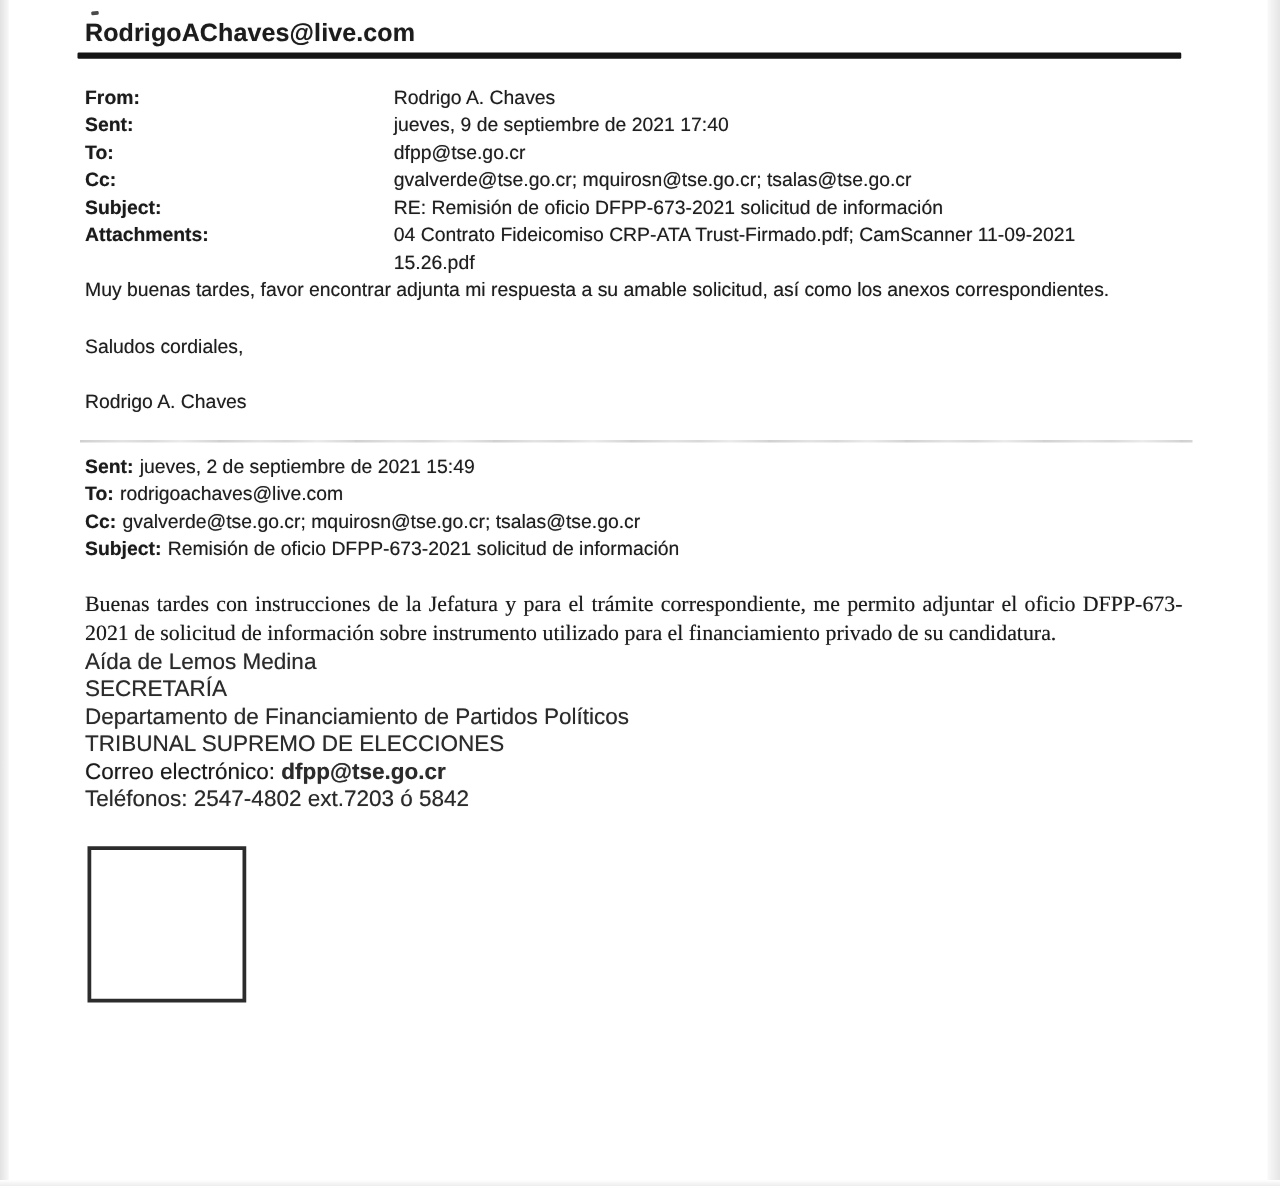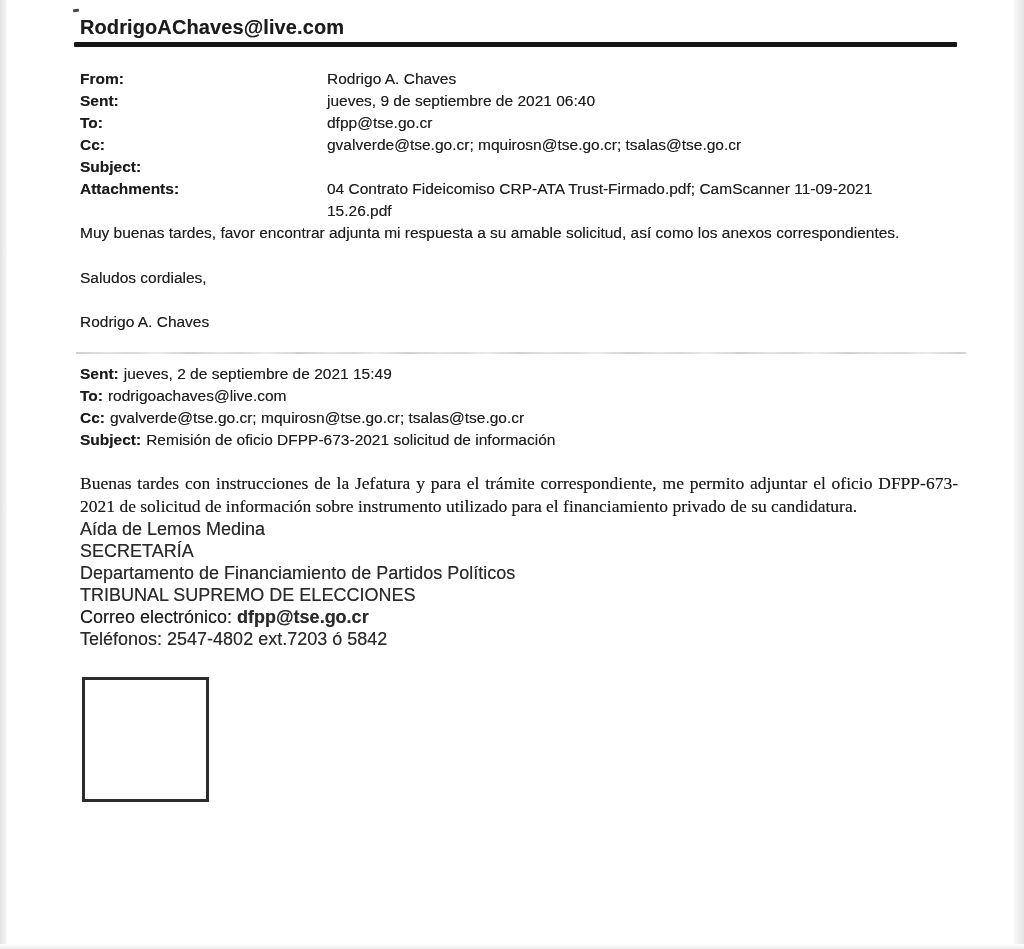--- a/index.html
+++ b/index.html
@@ -33,21 +33,21 @@
   .scan-edge-bottom {
     position: absolute; left: 0; bottom: 0; width: 100%; height: 5px;
     background: linear-gradient(to top, #ececec, #ffffff);
   }
   .ink-dot {
     position: absolute; left: 73px; top: 9px; width: 6px; height: 3px;
     background: #4a4a4a; border-radius: 1px; transform: rotate(-8deg);
   }
   .content {
     position: absolute;
-    left: 80px;
+    left: 68px;
     top: 16px;
     width: 884px;
   }
   .scan-text {
     text-shadow: 0 0 0.6px rgba(30,30,30,0.55);
   }
   .doc-title {
     font-size: 20px;
     font-weight: bold;
     letter-spacing: 0.1px;
@@ -142,32 +142,33 @@
     <div class="doc-title scan-text">RodrigoAChaves@live.com</div>
     <div class="title-rule"></div>
 
     <div class="hdr-table scan-text">
       <div class="hdr-row">
         <span class="hdr-label">From:</span>
         <span class="hdr-value">Rodrigo A. Chaves</span>
       </div>
       <div class="hdr-row">
         <span class="hdr-label">Sent:</span>
-        <span class="hdr-value">jueves, 9 de septiembre de 2021 06:40</span>
+        <span class="hdr-value">jueves, 9 de septiembre de 2021 17:40</span>
       </div>
       <div class="hdr-row">
         <span class="hdr-label">To:</span>
         <span class="hdr-value">dfpp@tse.go.cr</span>
       </div>
       <div class="hdr-row">
         <span class="hdr-label">Cc:</span>
         <span class="hdr-value">gvalverde@tse.go.cr; mquirosn@tse.go.cr; tsalas@tse.go.cr</span>
       </div>
       <div class="hdr-row">
         <span class="hdr-label">Subject:</span>
+        <span class="hdr-value">RE: Remisión de oficio DFPP-673-2021 solicitud de información</span>
       </div>
       <div class="hdr-row">
         <span class="hdr-label">Attachments:</span>
         <span class="hdr-value">04 Contrato Fideicomiso CRP-ATA Trust-Firmado.pdf; CamScanner 11-09-2021 15.26.pdf</span>
       </div>
     </div>
 
     <div class="msg-greeting scan-text">Muy buenas tardes, favor encontrar adjunta mi respuesta a su amable solicitud, así como los anexos correspondientes.</div>
     <div class="msg-closing scan-text">Saludos cordiales,</div>
     <div class="msg-sender scan-text">Rodrigo A. Chaves</div>

